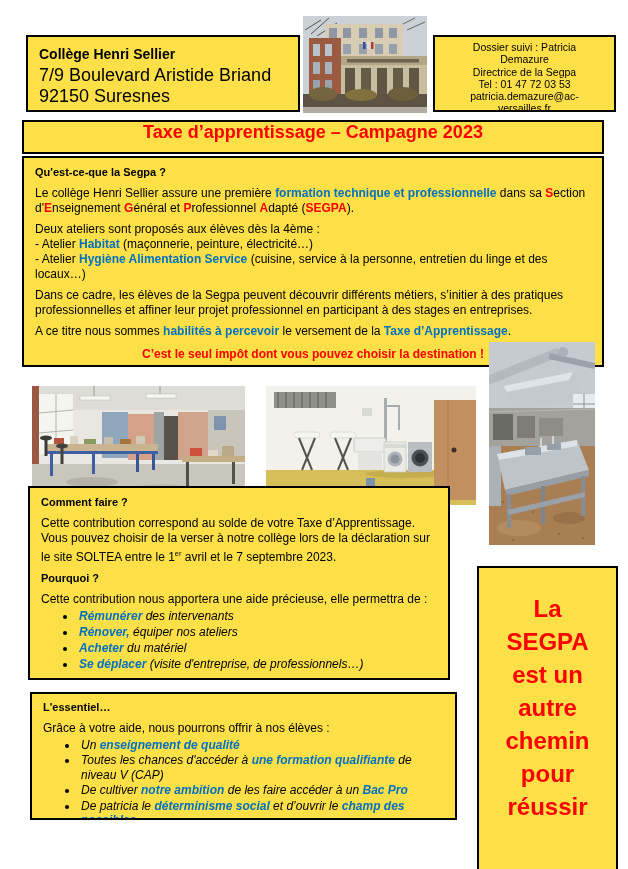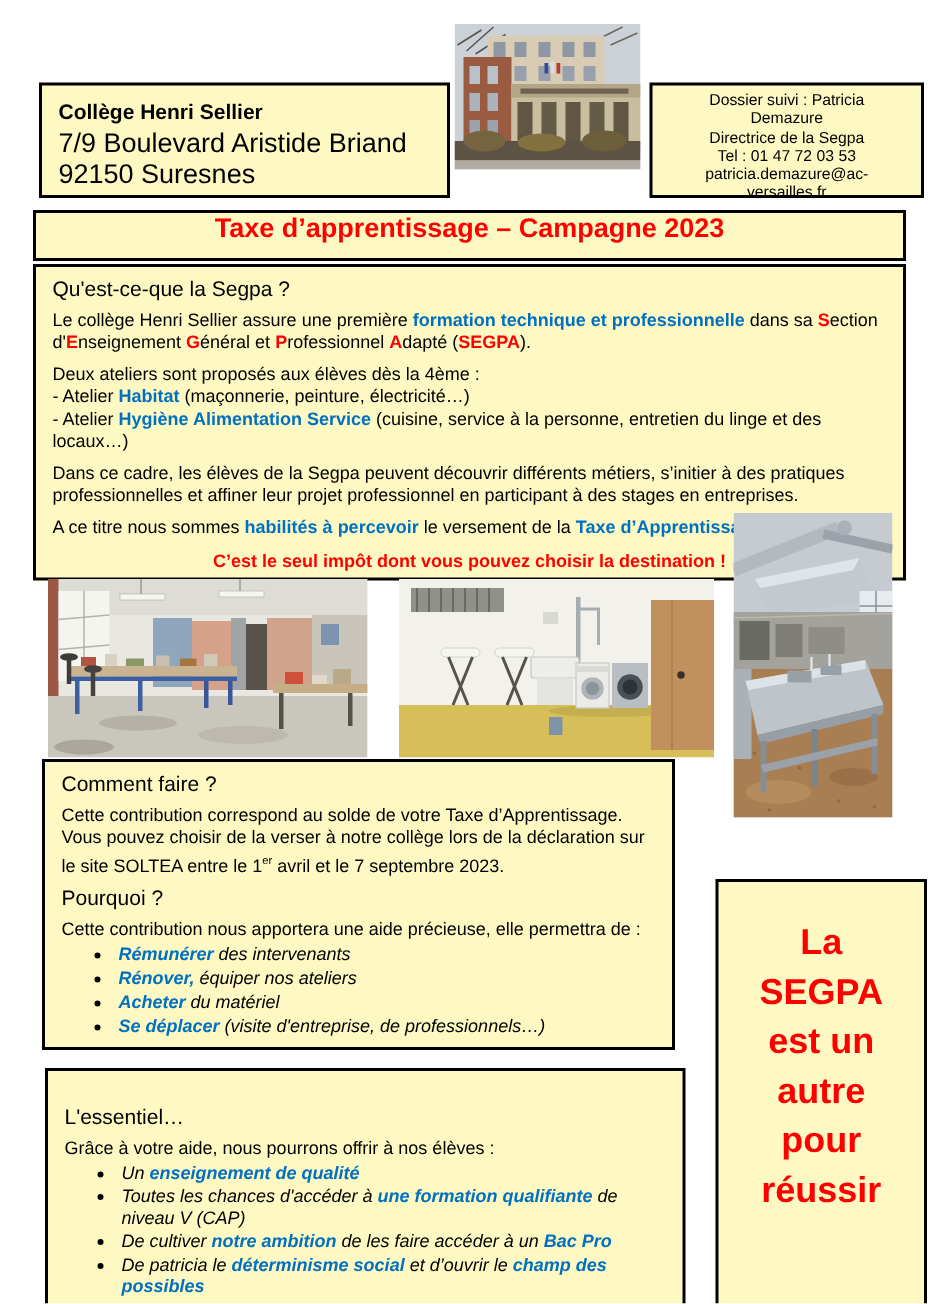--- a/index.html
+++ b/index.html
@@ -2,21 +2,21 @@
 <html><head>
 <meta charset="utf-8">
 <style>
   html,body { margin:0; padding:0; background:#ffffff; }
   .page {
     position:relative; width:628px; height:869px; background:#ffffff;
     font-family:"Liberation Sans", sans-serif; color:#000;
     overflow:hidden;
   }
   .abs { position:absolute; box-sizing:border-box; }
-  .bordered { border:2px solid #000; background:#fef9c3; overflow:hidden;margin-top:20px; }
+  .bordered { border:2px solid #000; background:#fde047; overflow:hidden; }
 
   
   .school-box { left:26px; top:35px; width:274px; height:77px; padding:7px 11px; }
   .school-name { font-size:14px; font-weight:bold; line-height:21px; }
   .school-line { font-size:18px; line-height:21px; }
 
   .photo-building { left:303px; top:16px; width:124px; height:97px; }
 
   .contact-box { left:433px; top:35px; width:183px; height:77px; padding:4px 14px;
                  text-align:center; font-size:10.5px; line-height:12.3px; }
@@ -24,41 +24,41 @@
   
   .title-box { left:22px; top:120px; width:582px; height:34px;
                display:flex; align-items:flex-start; justify-content:center; }
   .title-text { color:#FF0000; font-weight:bold; font-size:18px; }
 
   
   .segpa-box { left:22px; top:156px; width:582px; height:211px; padding:7px 11px;
                font-size:12px; line-height:15px; }
   .blk { margin:0 0 6px 0; }
   .line { margin:0; }
-  h3.sec-heading { margin:0 0 6px 0; font-size:14px; font-weight:normal; line-height:15px; }
+  h3.sec-heading { margin:0 0 6px 0; font-size:11px; font-weight:bold; line-height:15px; }
   .highlight { text-align:center; color:#FF0000; font-weight:bold; margin-top:8px; }
 
   .run-bb { color:#0070C0; font-weight:bold; }
   .run-rb { color:#FF0000; font-weight:bold; }
   sup { font-size:0.62em; }
 
   
   .photo-workshop { left:32px;  top:386px; width:213px; height:119px; }
   .photo-laundry  { left:266px; top:386px; width:210px; height:119px; }
   .photo-kitchen  { left:489px; top:342px; width:106px; height:203px; }
   .photo-frame svg { display:block; width:100%; height:100%; }
 
   
   .comment-box { left:28px; top:486px; width:422px; height:194px; padding:7px 11px;
                  font-size:12px; line-height:15px; }
   ul.bullets { margin:2px 0 0 0; padding:0 0 0 36px;font-style:italic; }
   ul.bullets li { margin:1px 0; padding-left:2px; }
 
   
-  .essentiel-box { left:30px; top:692px; width:427px; height:160px; padding:23px 11px;
+  .essentiel-box { left:30px; top:692px; width:427px; height:128px; padding:6px 11px;
                    font-size:12px; line-height:14.5px; }
   .essentiel-box ul.bullets li { margin:1px 0; }
 
   
   .motto-box { left:477px; top:566px; width:141px; height:322px; padding-top:24px;
                text-align:center; }
   .motto-line { color:#FF0000; font-weight:bold; font-size:24px; line-height:33px; }
 </style>
 </head>
 <body>
@@ -284,17 +284,18 @@
       <li><span>De cultiver </span><span class="run-bb">notre ambition</span><span> de les faire accéder à un </span><span class="run-bb">Bac Pro</span></li>
       <li><span>De patricia le </span><span class="run-bb">déterminisme social</span><span> et d’ouvrir le </span><span class="run-bb">champ des possibles</span></li>
     </ul>
   </div>
 
   <div class="abs bordered motto-box">
     <div class="motto-line">La</div>
     <div class="motto-line">SEGPA</div>
     <div class="motto-line">est un</div>
     <div class="motto-line">autre</div>
+    <div class="motto-line">chemin</div>
     <div class="motto-line">pour</div>
     <div class="motto-line">réussir</div>
   </div>
 
 </div>
 
 </body></html>

